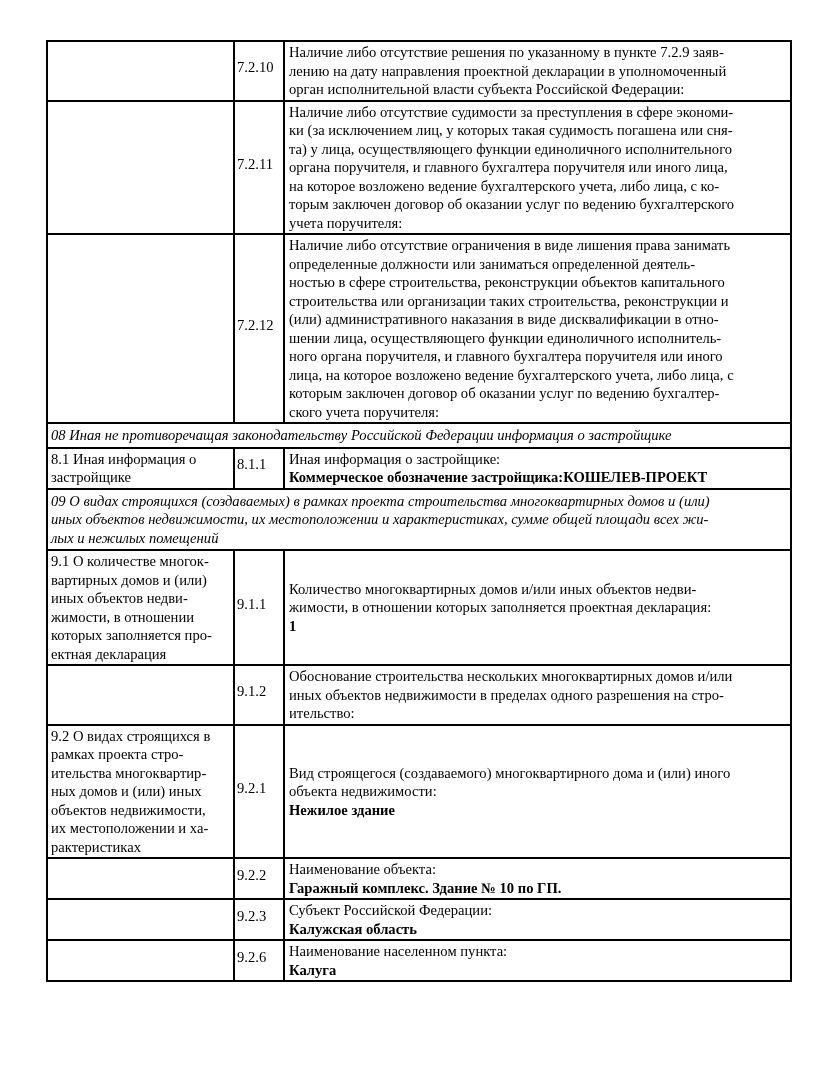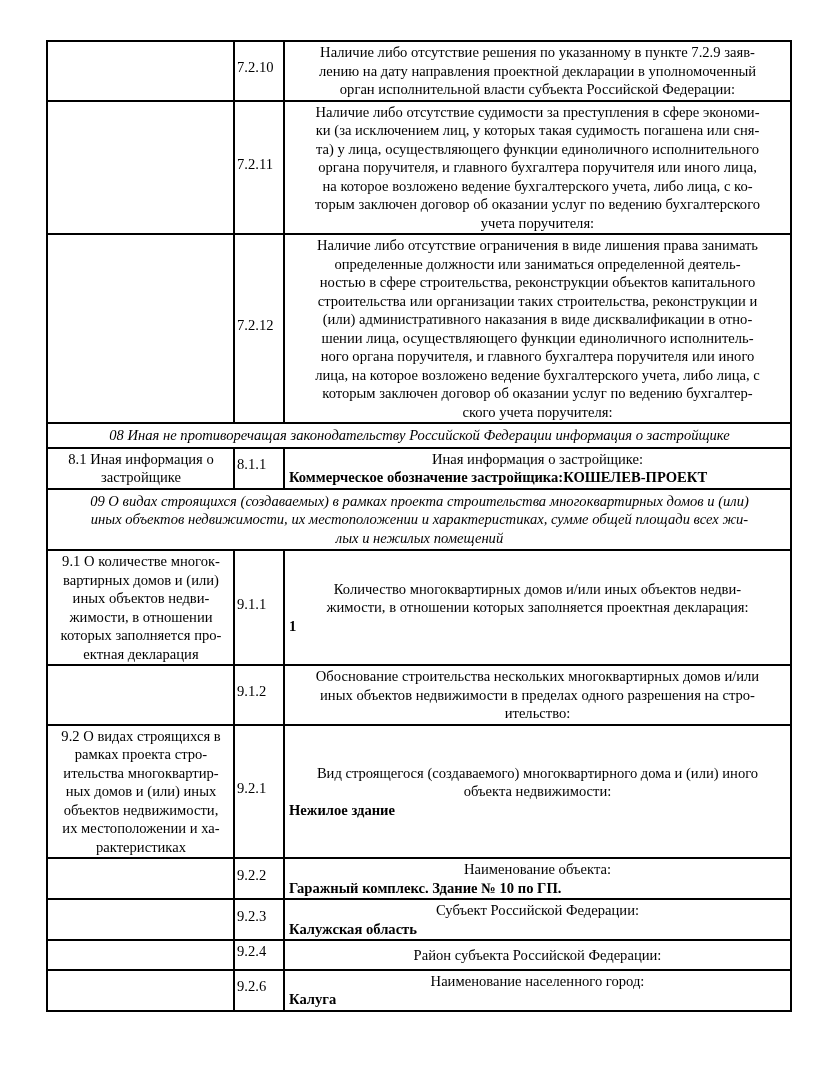--- a/index.html
+++ b/index.html
@@ -35,21 +35,21 @@
   }
   td.c-num {
     padding: 1px 1px 8px 2px;
     text-align: left;
     vertical-align: middle;
   }
   td.c-section {
     padding: 2px 2px 2px 3px;
     font-style: italic;
   }
-  .pre { white-space: pre-line; text-align: center; }
+  .pre { white-space: pre-line; }
   .cell-value {
     font-weight: bold;
     white-space: pre-line;
   }
 </style>
 </head>
 <body>
 
 <table class="doc-table">
   <colgroup>
@@ -194,38 +194,28 @@
       <td class="c-left">
           <div class="pre"></div>
         </td>
       <td class="c-num"><span>9.2.3</span></td>
       <td class="c-content">
         <div class="pre">Субъект Российской Федерации:</div>
         <div class="cell-value">Калужская область</div>
       </td>
     </tr>
 
-    <tr>
-      <td class="c-left">
-          <div class="pre"></div>
-        </td>
-      <td class="c-num"><span>9.2.4</span></td>
-      <td class="c-content">
-        <div class="pre">Район субъекта Российской Федерации:</div>
-        <div class="cell-value"></div>
-      </td>
-    </tr>
 
 
     <tr>
       <td class="c-left">
           <div class="pre"></div>
         </td>
       <td class="c-num"><span>9.2.6</span></td>
       <td class="c-content">
-        <div class="pre">Наименование населенного город:</div>
+        <div class="pre">Наименование населенном пункта:</div>
         <div class="cell-value">Калуга</div>
       </td>
     </tr>
 
 
   </tbody>
 </table>
 
 </body></html>

